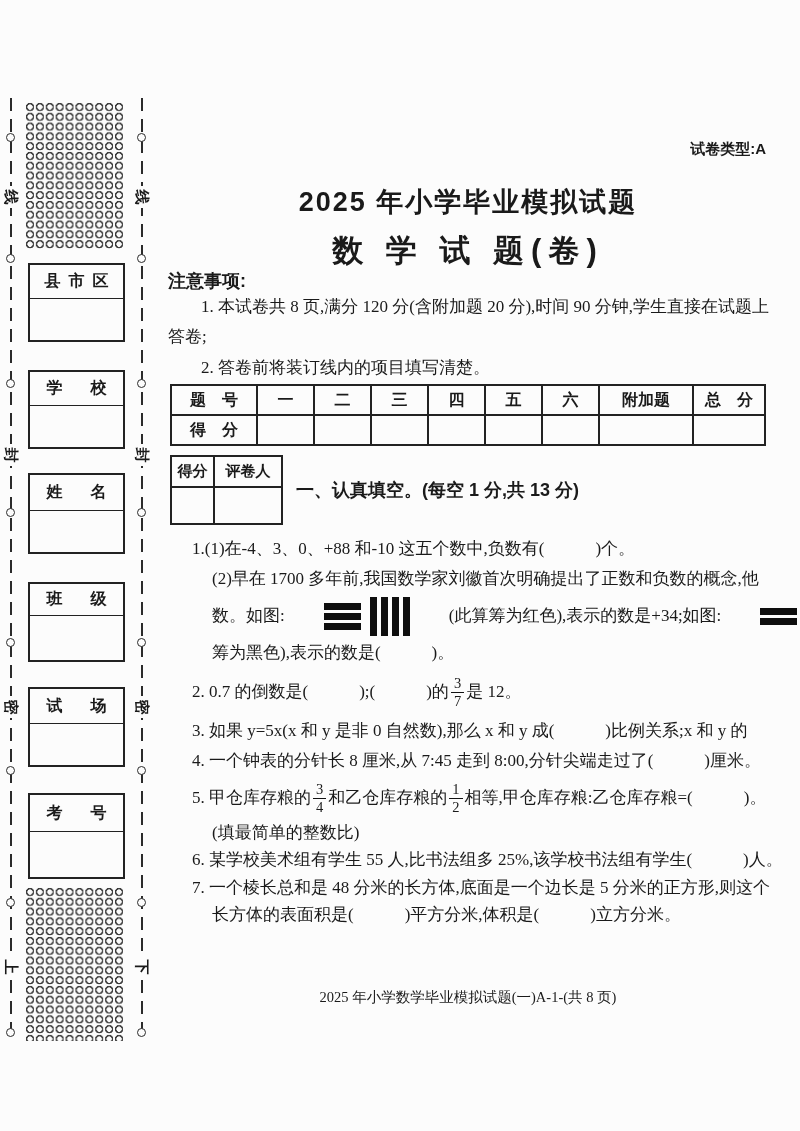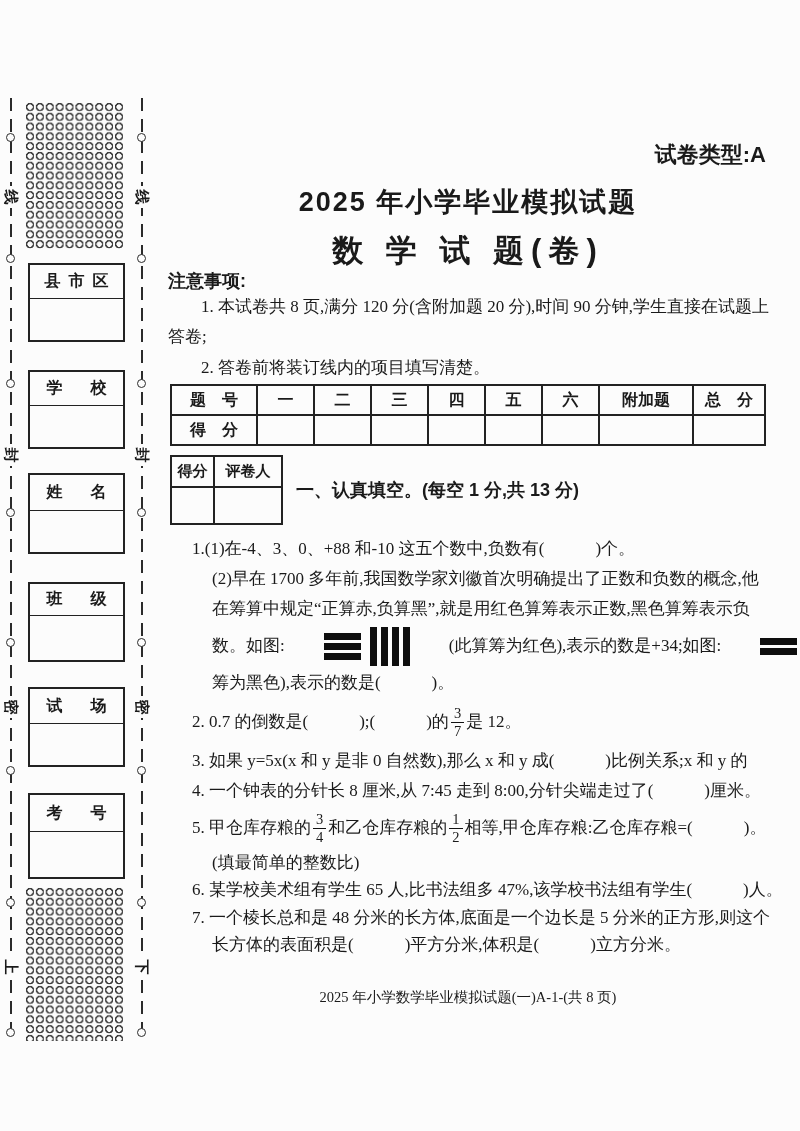--- a/index.html
+++ b/index.html
@@ -26,21 +26,21 @@
   .dot-grid.bottom { top:887px; height:154px; }
   .bind-field { position:absolute; left:28px; width:97px; border:2px solid #222; background:#fcfcfc; }
   .bind-field .lbl { border-bottom:1.5px solid #222; text-align:right;
     font-family:"Liberation Sans","DejaVu Sans",sans-serif; font-weight:bold; font-size:16px;
     display:flex; align-items:center; justify-content:center; }
   .bind-field .lbl span { letter-spacing:8px; margin-right:-8px; white-space:nowrap; }
   .bind-field.two .lbl span { letter-spacing:28px; margin-right:-28px; }
 
   
   .main { position:absolute; left:168px; top:0; width:600px; height:100%; }
-  .paper-type { position:absolute; top:140px; right:2px; font-size:22px; font-weight:bold;
+  .paper-type { position:absolute; top:140px; right:2px; font-size:15px; font-weight:bold;
     font-family:"Liberation Sans","DejaVu Sans",sans-serif; }
   .exam-title { position:absolute; top:184px; width:100%; text-align:center;
     font-size:27px; font-weight:bold; letter-spacing:2px;
     font-family:"Liberation Sans","DejaVu Sans",sans-serif; }
   .exam-subtitle { position:absolute; top:230px; width:100%; text-align:center;
     font-size:31px; font-weight:bold; letter-spacing:7px;
     font-family:"Liberation Sans","DejaVu Sans",sans-serif; }
   .notice-heading { position:absolute; top:269px; left:0; font-size:18px; font-weight:bold;
     font-family:"Liberation Sans","DejaVu Sans",sans-serif; }
   .n-line { position:absolute; left:0; font-size:17px; white-space:nowrap; }
@@ -223,21 +223,20 @@
         <td></td>
       </tr>
     </tbody>
       </table>
 
     <div class="section-title">一、认真填空。(每空 1 分,共 13 分)</div>
 
     <div class="questions">
       <div class="ql">1.(1)在-4、3、0、+88 和-10 这五个数中,负数有(　　　)个。</div>
       <div class="ql qc">(2)早在 1700 多年前,我国数学家刘徽首次明确提出了正数和负数的概念,他</div>
-      <div class="ql qc">在筹算中规定“正算赤,负算黑”,就是用红色算筹表示正数,黑色算筹表示负</div>
       <div class="ql qc flexline rod-line">
         <span>数。如图:</span>
         <span class="rod-figure">
             <span class="rod-h-group">
               <span class="rod-h"></span>
               <span class="rod-h"></span>
               <span class="rod-h"></span>
             </span>
             <span class="rod-v-group">
               <span class="rod-v"></span>
@@ -285,21 +284,21 @@
         </span>
         <span>和乙仓库存粮的</span>
         <span class="frac">
           <span class="num">1</span>
           <span class="den">2</span>
         </span>
         <span>相等,甲仓库存粮:乙仓库存粮=(　　　)。</span>
       </div>
       <div class="ql qc h26">(填最简单的整数比)</div>
 
-      <div class="ql h28">6. 某学校美术组有学生 65 人,比书法组多 47%,该学校书法组有学生(　　　)人。</div>
+      <div class="ql h28">6. 某学校美术组有学生 55 人,比书法组多 25%,该学校书法组有学生(　　　)人。</div>
 
       <div class="ql h28">7. 一个棱长总和是 48 分米的长方体,底面是一个边长是 5 分米的正方形,则这个</div>
       <div class="ql qc h26">长方体的表面积是(　　　)平方分米,体积是(　　　)立方分米。</div>
     </div>
 
     <div class="page-footer">2025 年小学数学毕业模拟试题(一)A-1-(共 8 页)</div>
   </div>
 </div>
 
 </body></html>

